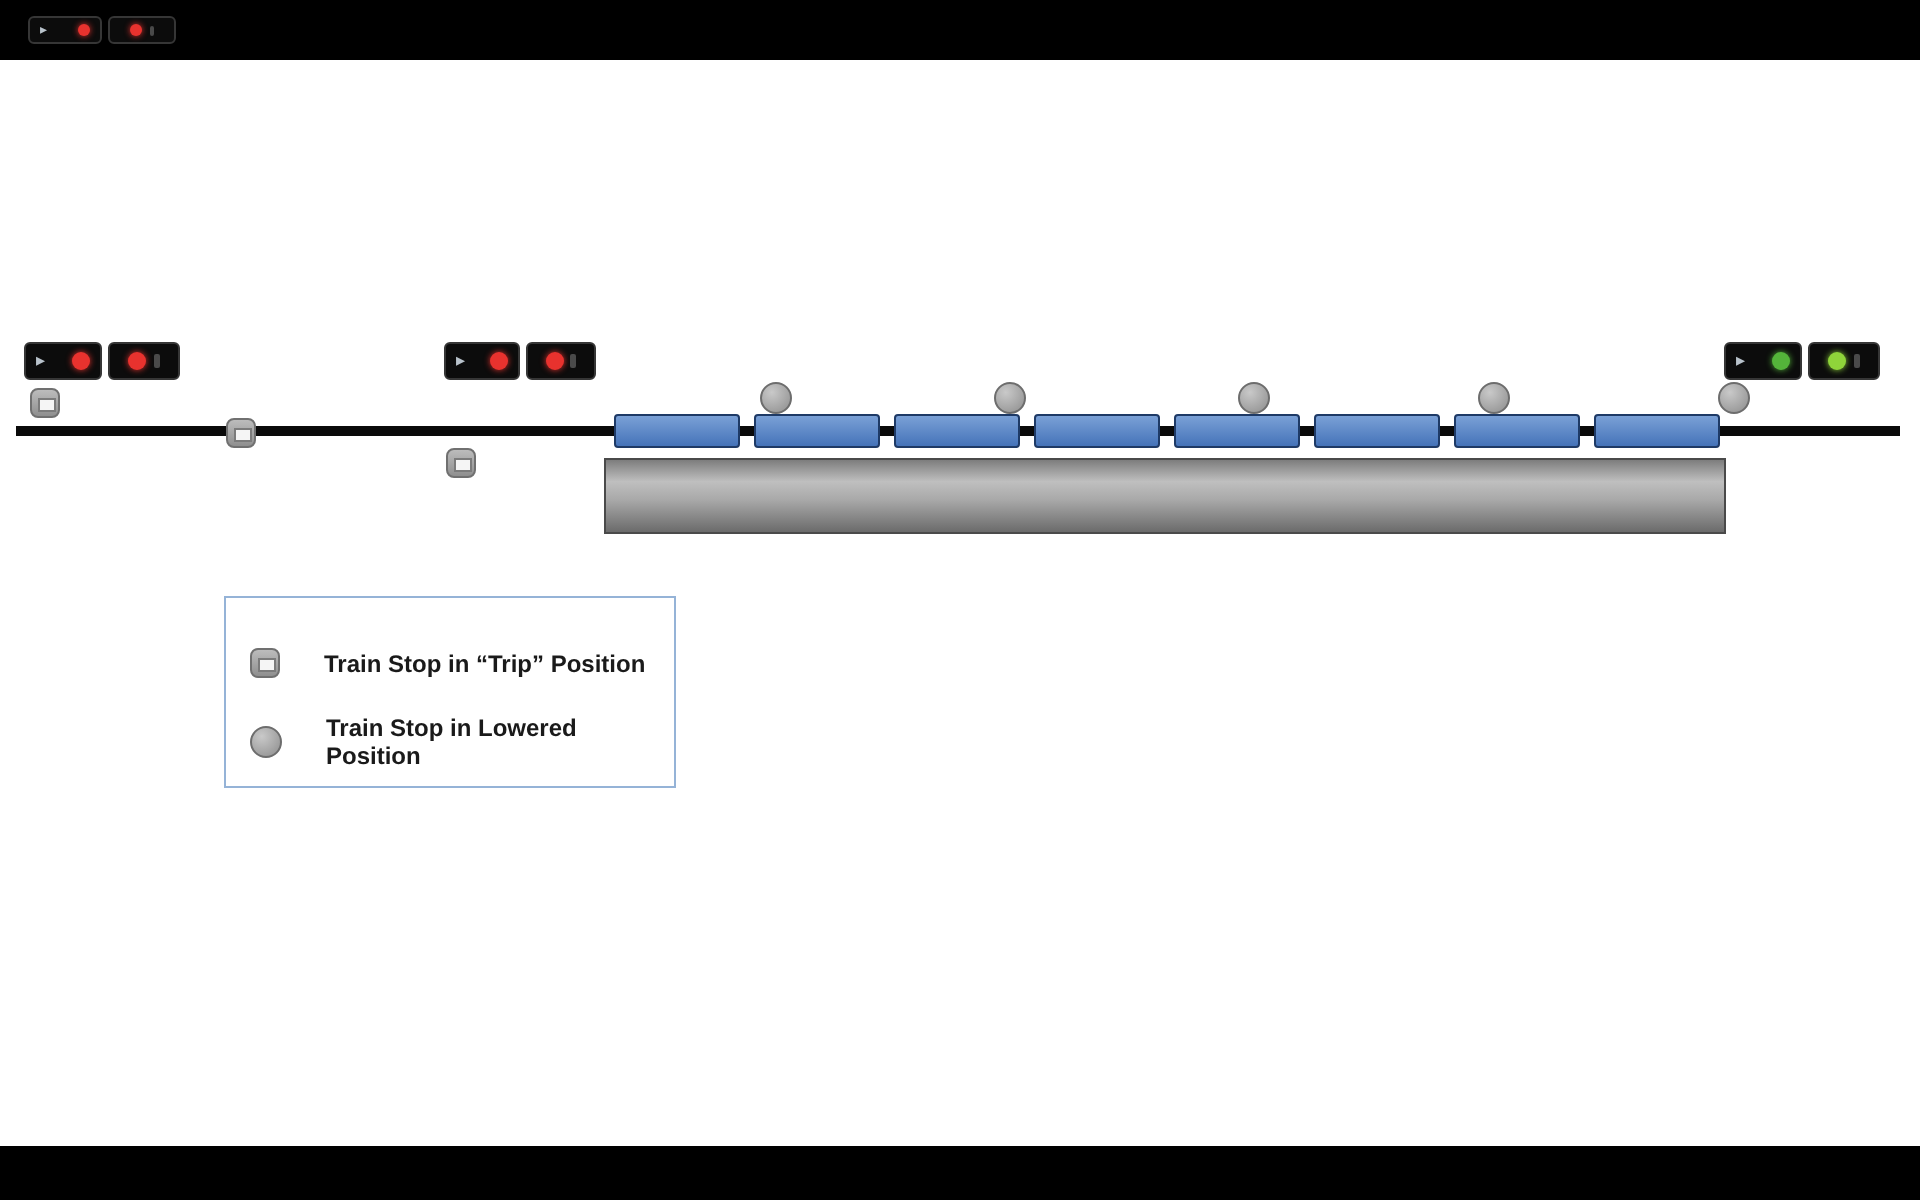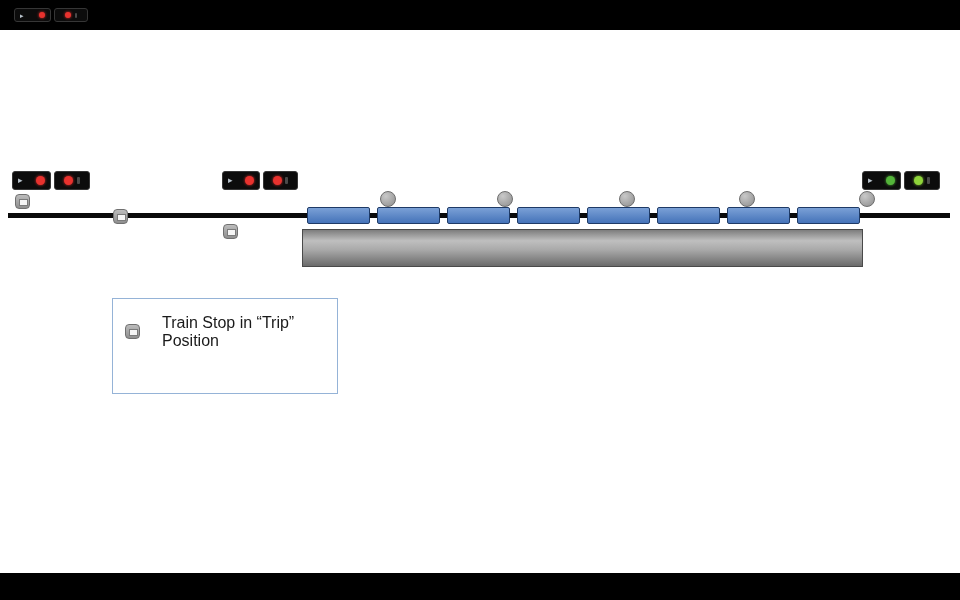--- a/index.html
+++ b/index.html
@@ -35,21 +35,21 @@
   .sig-chev { color:#b9c3cc; font-size:9px; line-height:1; }
   .sig-light { width:9px; height:9px; border-radius:50%; }
   .sig-mark { width:3px; height:7px; background:#4a4a4a; border-radius:1px; }
   .signal.mini .sig-light { width:6px; height:6px; }
   .signal.mini .sig-chev { font-size:7px; }
   .signal.mini .sig-mark { height:5px; width:2px; }
 
   .legend { position:absolute; z-index:4; background:#fff;
     border:1px solid #95b3d7; padding:13px 0 0 12px; }
   .legend-row { display:flex; align-items:center; gap:22px; height:39px; }
-  .legend-label { font-size:16px; color:#1a1a1a; }
+  .legend-label { font-size:12px; color:#1a1a1a;font-weight:bold; }
 </style>
 </head>
 <body>
 
 <div class="stage">
   <div class="slide"></div>
   <div class="bar top">
       <div class="signal abs mini" style="left: 14px; top: 8px; width: 74px; height: 14px;">
         <div class="sig-mod">
           <div class="sig-chev">▸</div>
@@ -60,20 +60,24 @@
           <div class="sig-mark"></div>
         </div>
       </div>
     </div>
   <div class="bar bottom"></div>
 
   <div class="legend" style="left: 112px; top: 298px; width: 226px; height: 96px;">
     <div class="legend-row">
       <span class="trip-stop"></span>
       <span class="legend-label">Train Stop in “Trip” Position</span>
+    </div>
+    <div class="legend-row">
+      <span class="lowered-stop"></span>
+      <span class="legend-label">Train Stop in Lowered Position</span>
     </div>
   </div>
 <div class="track abs" style="left: 8px; top: 213px; width: 942px; height: 5px;"></div>
     <div class="platform abs" style="left: 302px; top: 229px; width: 561px; height: 38px;"></div>
     <div class="car abs" style="left: 307px; top: 207px; width: 63px; height: 17px; background: linear-gradient(rgb(122, 160, 214), rgb(69, 115, 185)); border-color: rgb(30, 58, 102);"></div>
     <div class="car abs" style="left: 377px; top: 207px; width: 63px; height: 17px; background: linear-gradient(rgb(122, 160, 214), rgb(69, 115, 185)); border-color: rgb(30, 58, 102);"></div>
     <div class="car abs" style="left: 447px; top: 207px; width: 63px; height: 17px; background: linear-gradient(rgb(122, 160, 214), rgb(69, 115, 185)); border-color: rgb(30, 58, 102);"></div>
     <div class="car abs" style="left: 517px; top: 207px; width: 63px; height: 17px; background: linear-gradient(rgb(122, 160, 214), rgb(69, 115, 185)); border-color: rgb(30, 58, 102);"></div>
     <div class="car abs" style="left: 587px; top: 207px; width: 63px; height: 17px; background: linear-gradient(rgb(122, 160, 214), rgb(69, 115, 185)); border-color: rgb(30, 58, 102);"></div>
     <div class="car abs" style="left: 657px; top: 207px; width: 63px; height: 17px; background: linear-gradient(rgb(122, 160, 214), rgb(69, 115, 185)); border-color: rgb(30, 58, 102);"></div>

